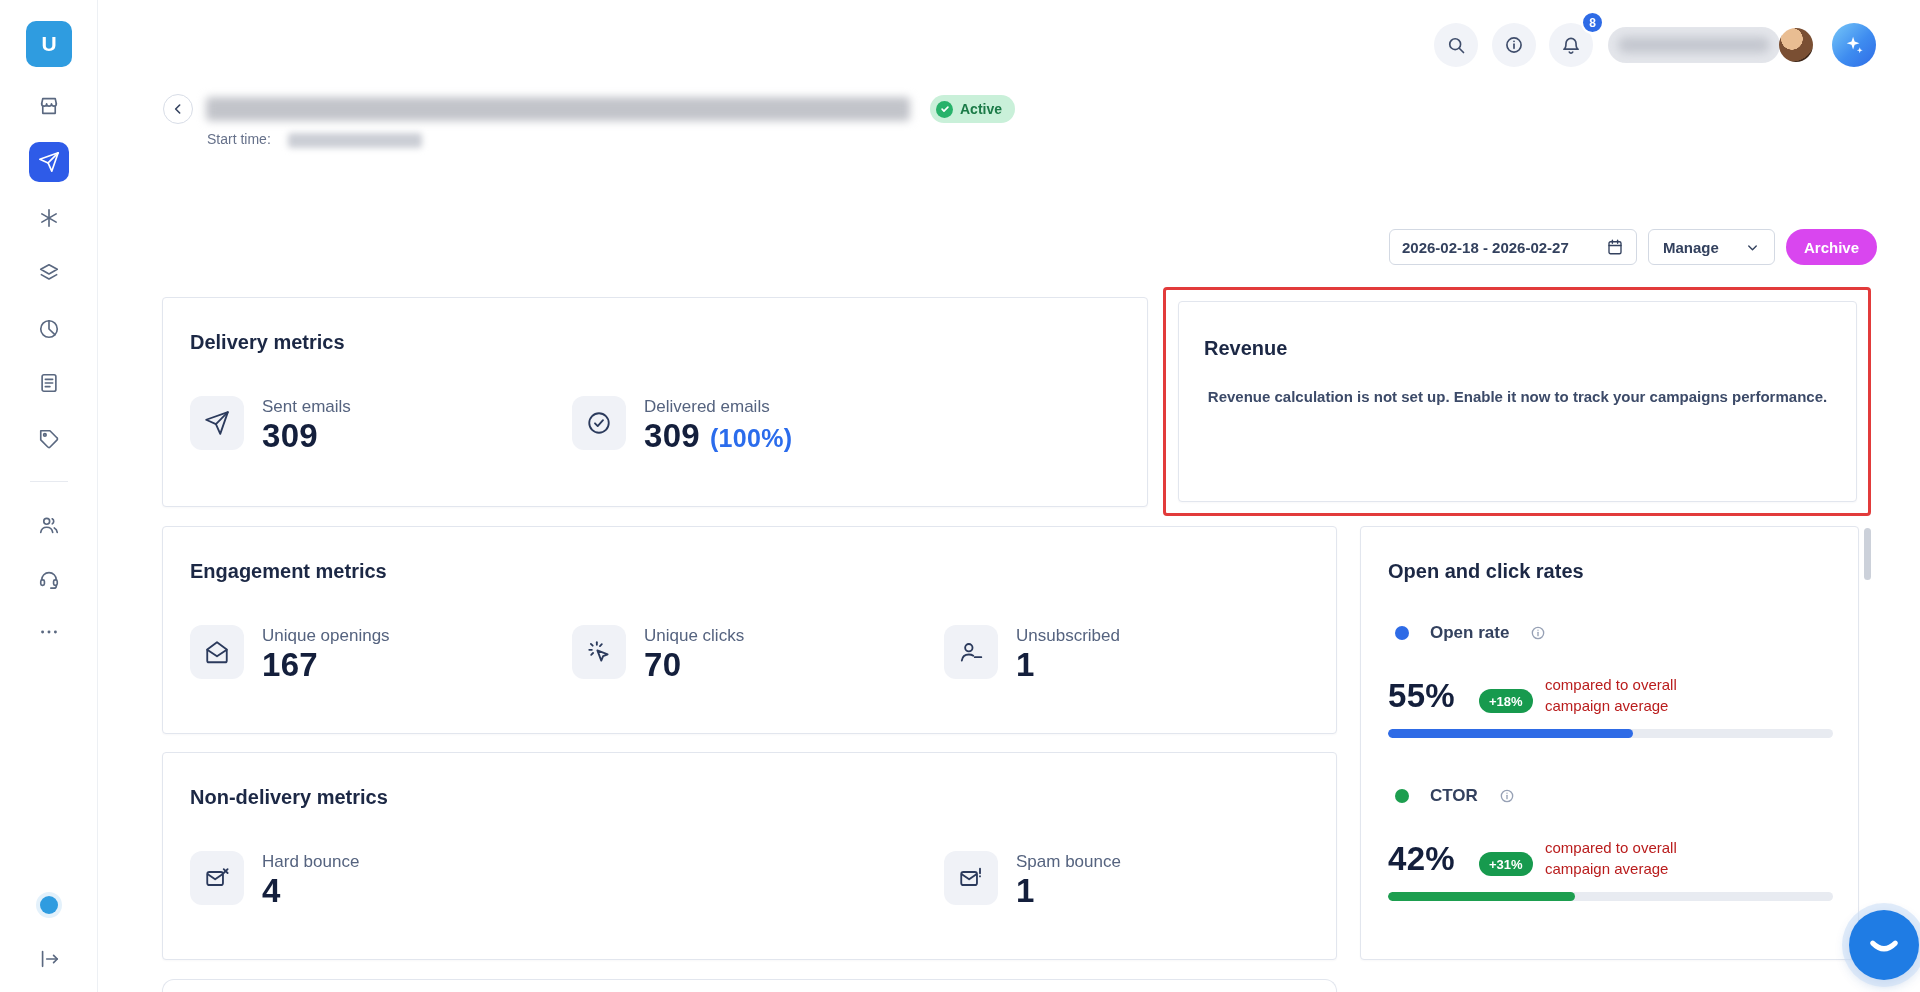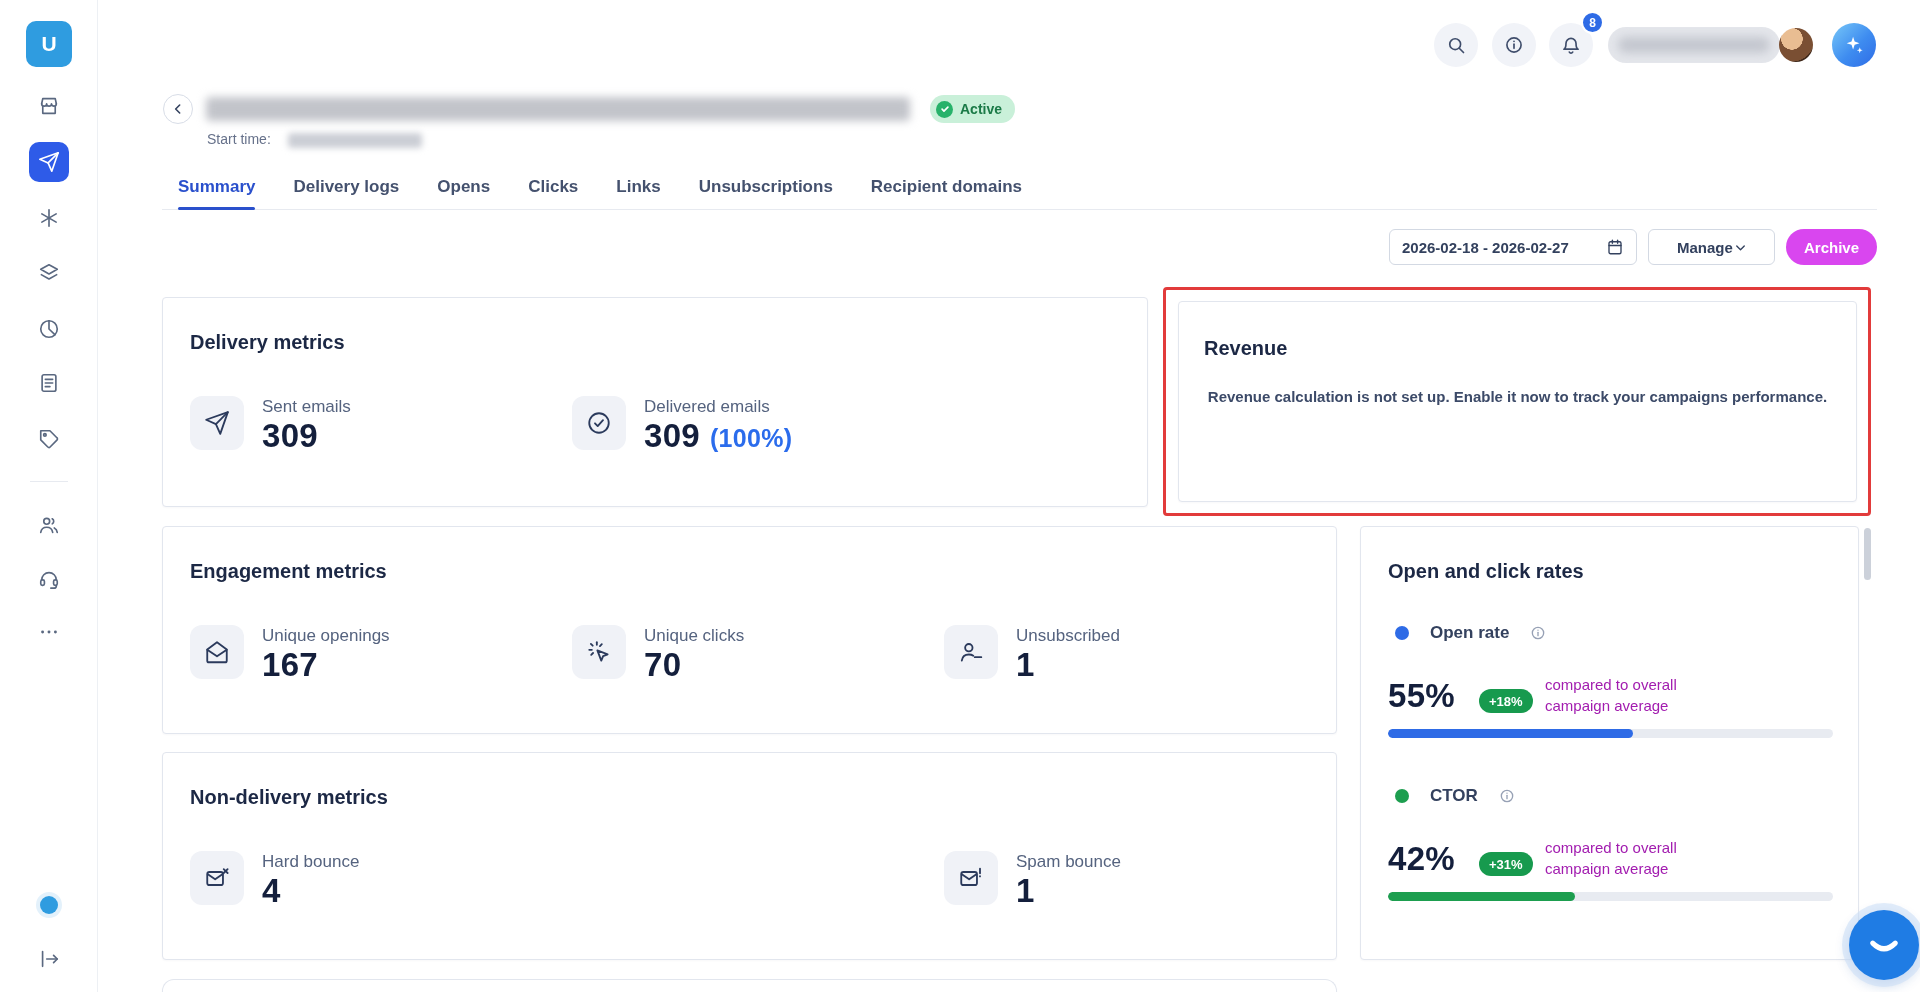--- a/index.html
+++ b/index.html
@@ -42,21 +42,21 @@
 
 .tabs{position:absolute;left:162px;top:168px;width:1715px;height:42px;border-bottom:1px solid #e7eaf0;display:flex;gap:38px;padding-left:16px}
 .tab{font-size:17px;font-weight:600;color:#44516e;padding-top:9px;cursor:pointer;position:relative;white-space:nowrap}
 .tab.active{color:#2a50cc;font-weight:700}
 .tab.active::after{content:"";position:absolute;left:0;right:0;bottom:-1px;height:3px;background:#2a50cc;border-radius:2px}
 
 
 .ctl{position:absolute;top:229px;height:36px;border:1px solid #d3d9e3;border-radius:6px;background:#fff;display:flex;align-items:center;
   font-size:15px;font-weight:600;color:#33415e;cursor:pointer}
 .date-btn{left:1389px;width:248px;justify-content:space-between;padding:0 12px}
-.manage-btn{left:1648px;width:127px;justify-content:space-between;padding:0 28px}
+.manage-btn{left:1648px;width:127px;justify-content:space-between;padding:0 14px}
 .archive-btn{position:absolute;left:1786px;top:229px;width:91px;height:36px;background:#d946ef;border:none;border-radius:18px;
   color:#fff;font-size:15px;font-weight:700;display:flex;align-items:center;justify-content:center;cursor:pointer}
 
 
 .card{position:absolute;background:#fff;border:1px solid #e2e6ee;border-radius:4px;box-shadow:0 1px 2px rgba(20,30,55,.03)}
 #delivery-card{left:162px;top:297px;width:986px;height:210px}
 #revenue-card{left:1178px;top:301px;width:679px;height:201px}
 #engagement-card{left:162px;top:526px;width:1175px;height:208px}
 #rates-card{left:1360px;top:526px;width:499px;height:434px}
 #nondelivery-card{left:162px;top:752px;width:1175px;height:208px}
@@ -77,21 +77,21 @@
   border:none;border-radius:6px;font-size:15px;font-weight:700;cursor:pointer;white-space:nowrap}
 
 
 .rate-head{position:absolute;left:34px;display:flex;align-items:center;gap:21px;height:20px}
 .rate-dot{width:14px;height:14px;border-radius:50%;flex:none}
 .rate-label{font-size:17px;font-weight:600;color:#33415e}
 .rate-info{color:#97a1b5;cursor:pointer}
 .rate-value{position:absolute;left:27px;font-size:33px;font-weight:800;color:#141f3c;letter-spacing:.3px}
 .rate-badge{position:absolute;left:118px;height:24px;padding:0 10px;border-radius:12px;background:#179a4e;color:#fff;
   font-size:13px;font-weight:700;display:flex;align-items:center}
-.rate-note{position:absolute;left:184px;width:178px;font-size:15px;line-height:21px;color:#a21caf}
+.rate-note{position:absolute;left:184px;width:178px;font-size:15px;line-height:21px;color:#b91c1c}
 .rate-track{position:absolute;left:27px;width:445px;height:9px;border-radius:5px;background:#e8ebf1;overflow:hidden}
 .rate-fill{height:100%;border-radius:5px}
 
 
 .scroll-thumb{position:absolute;left:1864px;top:528px;width:7px;height:52px;border-radius:4px;background:#ccd1da;cursor:pointer}
 .chat-bubble{position:absolute;left:1849px;top:910px;width:70px;height:70px;border-radius:50%;background:#1f7ce4;cursor:pointer;
   display:flex;align-items:center;justify-content:center;box-shadow:0 0 0 7px rgba(205,224,247,.6),0 4px 14px rgba(20,80,170,.3)}
 </style>
 </head>
 <body>
@@ -261,29 +261,20 @@
     <span class="chk">
         <svg width="10" height="10" viewBox="0 0 24 24" fill="none" stroke="#fff" stroke-width="4" stroke-linecap="round" stroke-linejoin="round">
           <path d="M5 12.5l4.5 4.5L19 7.5"></path>
         </svg>
       </span>
     <span class="lbl">Active</span>
   </div>
   <div class="start-label">Start time:</div>
   <div class="start-blur"></div>
 
-  <nav class="tabs">
-    <div class="tab active">Summary</div>
-    <div class="tab">Delivery logs</div>
-    <div class="tab">Opens</div>
-    <div class="tab">Clicks</div>
-    <div class="tab">Links</div>
-    <div class="tab">Unsubscriptions</div>
-    <div class="tab">Recipient domains</div>
-  </nav>
 
   <div class="ctl date-btn">
     <span>2026-02-18 - 2026-02-27</span>
     <span>
         <svg width="18" height="18" viewBox="0 0 24 24" fill="none" stroke="currentColor" stroke-width="1.8" stroke-linecap="round">
           <rect x="4" y="5" width="16" height="16" rx="2"></rect>
           <path d="M4 10h16"></path>
           <path d="M8.5 3v4"></path>
           <path d="M15.5 3v4"></path>
         </svg>

